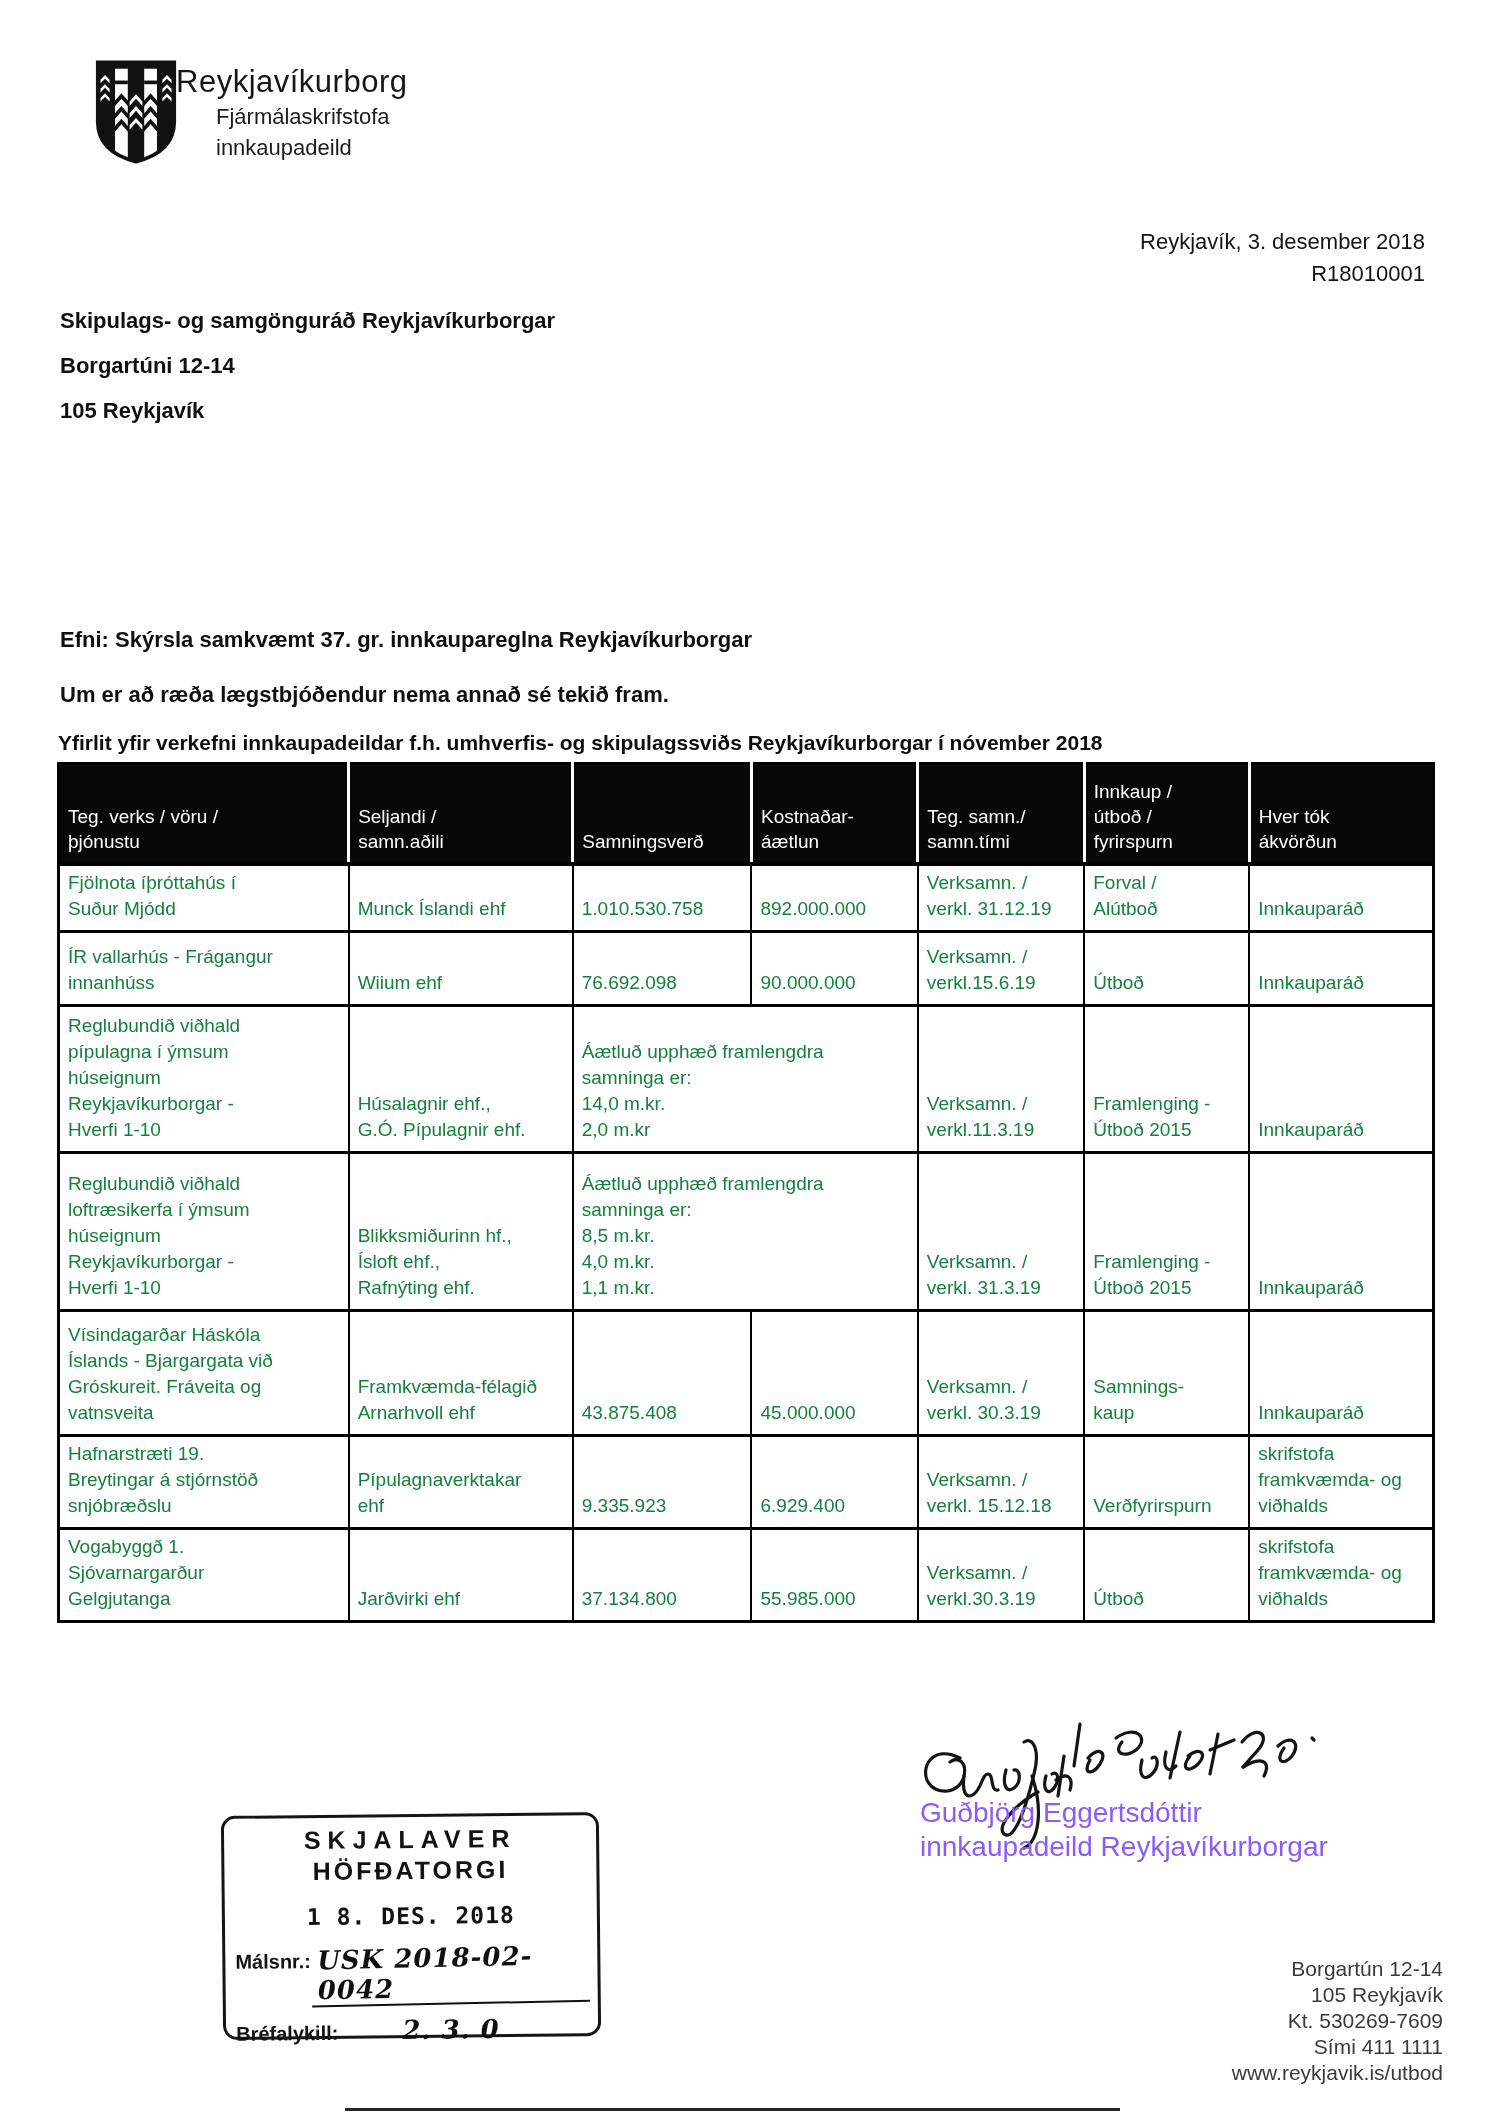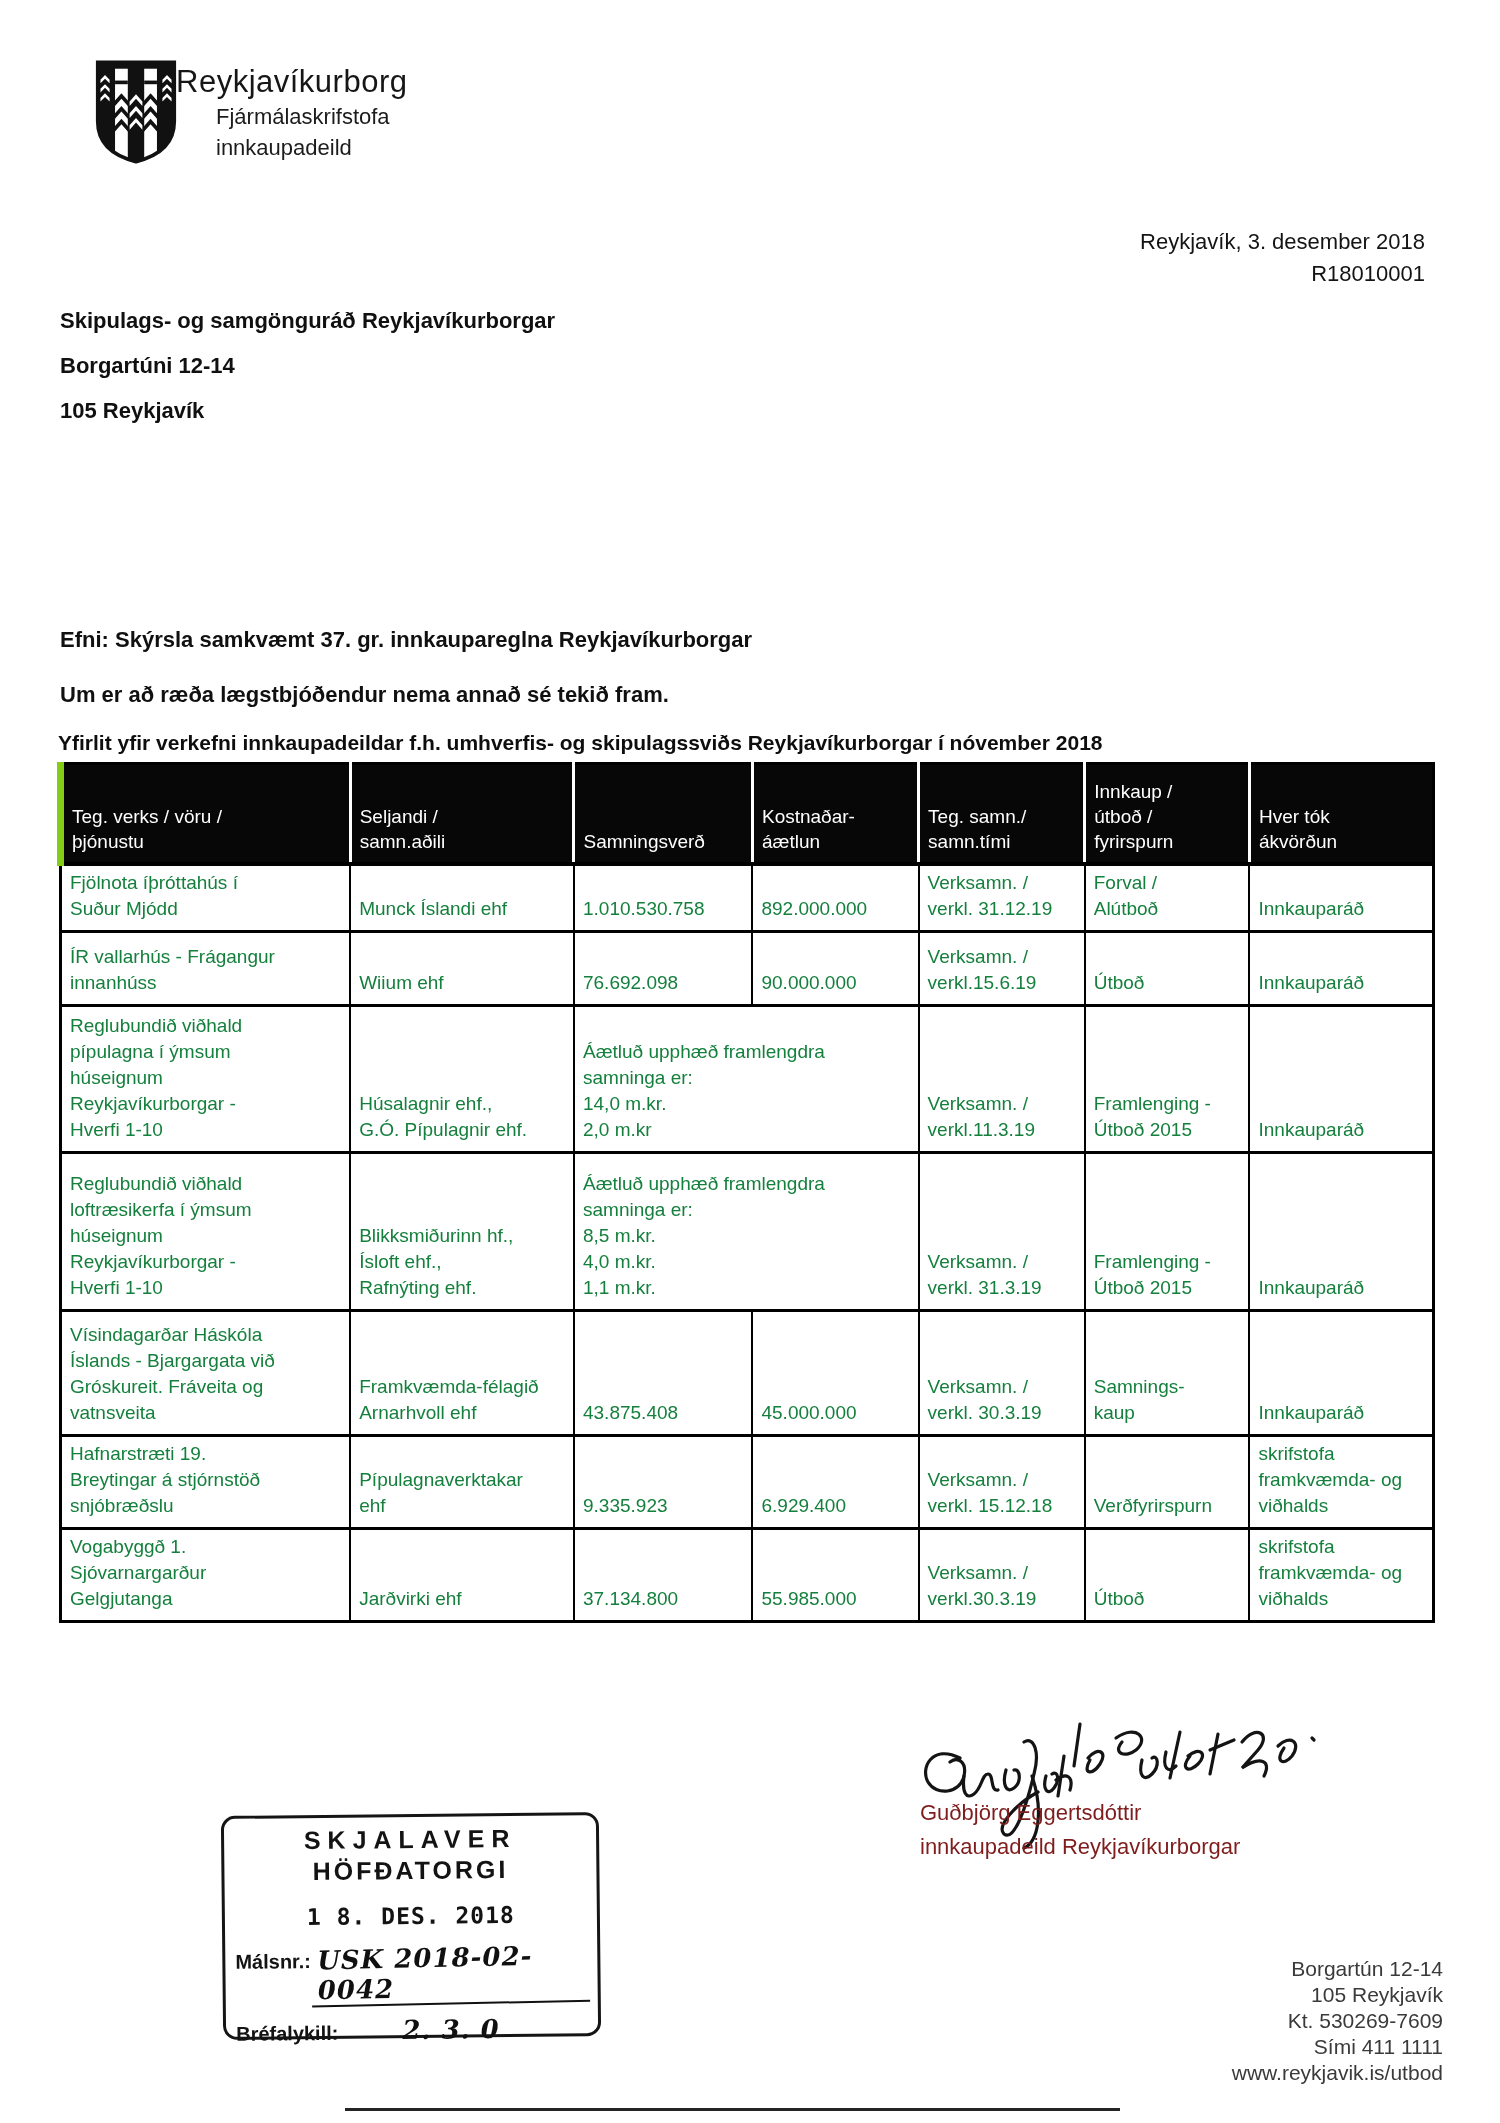--- a/index.html
+++ b/index.html
@@ -25,33 +25,33 @@
   
   table.projects{
     position:absolute;left:57px;top:762px;width:1378px;
     border-collapse:collapse;table-layout:fixed;border:3px solid #000;
   }
   table.projects th{
     background:#070707;color:#fff;font-weight:400;font-size:19px;line-height:25px;
     vertical-align:bottom;text-align:left;padding:6px 8px 8px 8px;
     border-left:3px solid #fff;border-bottom:4px solid #000;white-space:pre-line;
   }
-  table.projects th:first-child{border-left:7px solid #84cc16;}
+  table.projects th:first-child{border-left:1px solid #84cc16;}
   table.projects td{
     border:2px solid #000;border-bottom-width:3px;
     font-size:19px;line-height:26px;vertical-align:bottom;text-align:left;
     padding:4px 2px 8px 8px;white-space:pre-line;color:#15803d;
   }
   tr.hr{height:100px;}
   tr.r1{height:64px;} tr.r2{height:74px;} tr.r3{height:147px;} tr.r4{height:158px;}
   tr.r5{height:125px;} tr.r6{height:88px;} tr.r7{height:88px;}
 
   
   .sig-scribble{left:912px;top:1716px;width:410px;height:140px;}
-  .sig-text{left:920px;top:1796px;font-size:22px;line-height:34px;color:#7f1d1d;}
+  .sig-text{left:920px;top:1796px;font-size:28px;line-height:34px;color:#8b5cf6;}
 
   
   .stamp{
     left:222px;top:1814px;width:378px;height:224px;
     border:3px solid #151515;border-radius:14px;transform:rotate(-0.6deg);
     padding-top:8px;box-sizing:border-box;color:#131313;
   }
   .stamp-line1{text-align:center;font-weight:bold;font-size:25px;letter-spacing:7px;}
   .stamp-line2{text-align:center;font-weight:bold;font-size:25px;letter-spacing:3px;margin-top:2px;}
   .stamp-date{text-align:center;font-family:"DejaVu Sans Mono",monospace;font-weight:bold;font-size:23px;margin-top:18px;letter-spacing:1px;}

